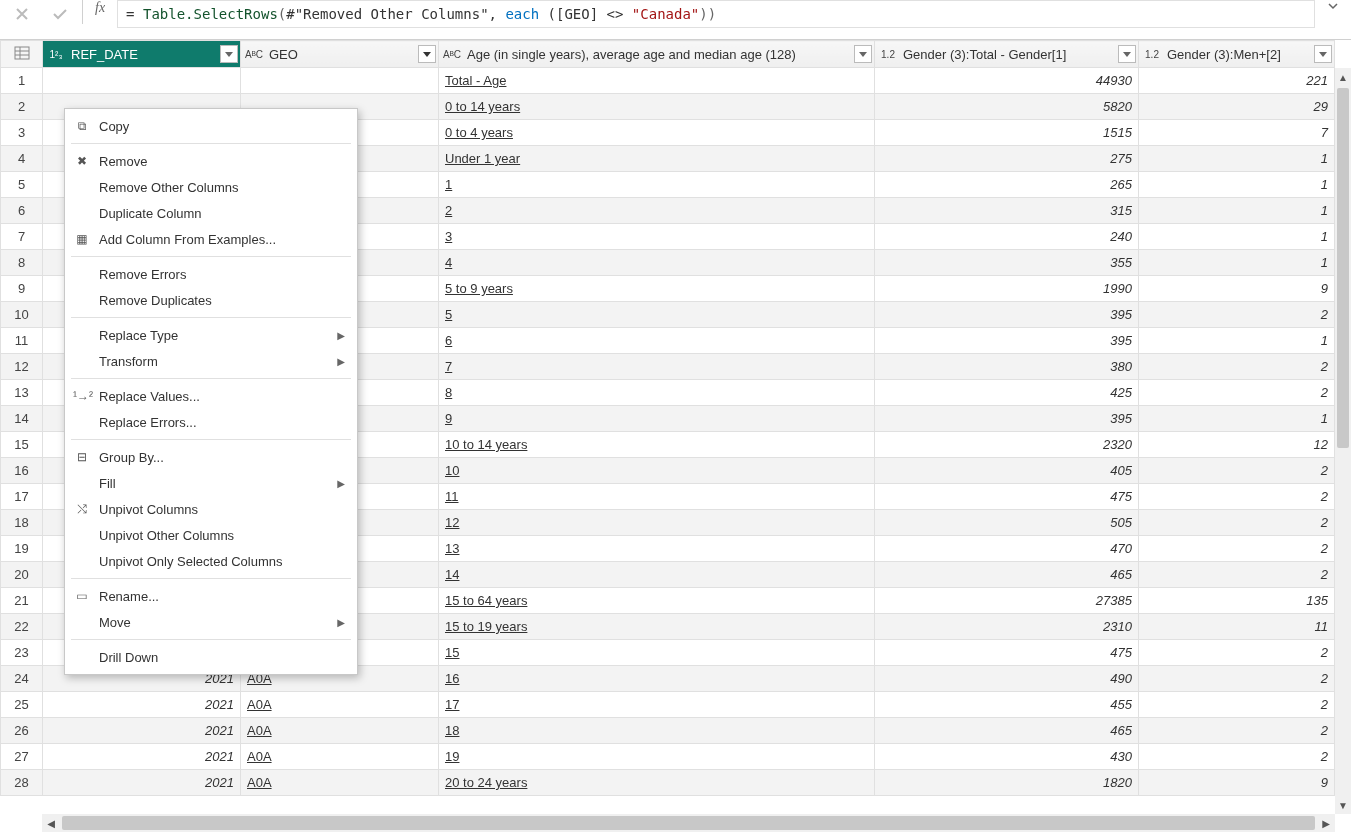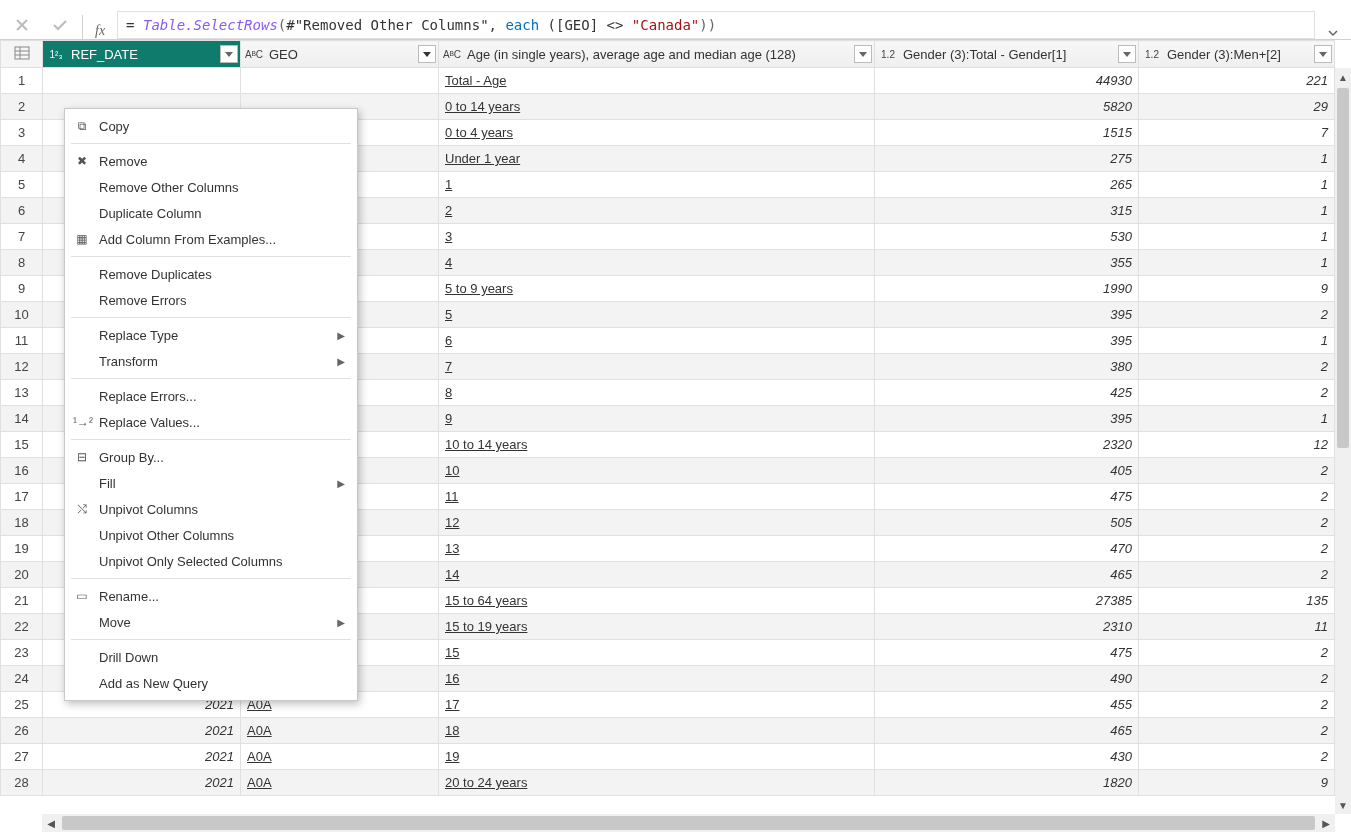--- a/index.html
+++ b/index.html
@@ -6,21 +6,21 @@
   body {
     margin: 0;
     font-family: "Segoe UI", Tahoma, sans-serif;
     font-size: 13px;
     color: #333;
     background: #fff;
     overflow: hidden;
   }
   .formula-bar {
     display: flex;
-    align-items: flex-end;
+    align-items: flex-start;
     height: 40px;
     border-bottom: 1px solid #d0d0d0;
     padding: 0 6px;
     gap: 6px;
   }
   .formula-bar .btn {
     width: 32px;
     height: 28px;
     display: flex;
     align-items: center;
@@ -45,21 +45,21 @@
     font-size: 14px;
     color: #333;
     padding: 4px 8px;
     border: 1px solid #e0e0e0;
     background: #fff;
     height: 28px;
     display: flex;
     align-items: center;
     white-space: pre;
   }
-  .tk-fn { color: #8b5cf6; font-style: italic; }
+  .tk-fn { color: #14532d; }
   .tk-paren { color: #666; }
   .tk-str { color: #a31515; }
   .tk-kw { color: #0070c0; }
   .expand-btn {
     width: 24px;
     display:flex;
     align-items:center;
     justify-content:center;
     color:#666;
   }
@@ -359,21 +359,21 @@
           <td class="txt"></td>
           <td class="txt">2</td>
           <td class="num">315</td>
           <td class="num">1</td>
         </tr>
         <tr>
           <th class="rownum">7</th>
           <td class="num"></td>
           <td class="txt"></td>
           <td class="txt">3</td>
-          <td class="num">530</td>
+          <td class="num">240</td>
           <td class="num">1</td>
         </tr>
         <tr>
           <th class="rownum">8</th>
           <td class="num"></td>
           <td class="txt"></td>
           <td class="txt">4</td>
           <td class="num">355</td>
           <td class="num">1</td>
         </tr>
@@ -555,42 +555,42 @@
       </div>
       <div class="ctx-item">
         <span>Duplicate Column</span>
       </div>
       <div class="ctx-item">
         <span class="ico">▦</span>
         <span>Add Column From Examples...</span>
       </div>
       <div class="ctx-sep"></div>
       <div class="ctx-item">
+        <span>Remove Errors</span>
+      </div>
+      <div class="ctx-item">
         <span>Remove Duplicates</span>
-      </div>
-      <div class="ctx-item">
-        <span>Remove Errors</span>
       </div>
       <div class="ctx-sep"></div>
       <div class="ctx-item">
         <span>Replace Type</span>
         <span class="arrow">▶</span>
       </div>
       <div class="ctx-item">
         <span>Transform</span>
         <span class="arrow">▶</span>
       </div>
       <div class="ctx-sep"></div>
       <div class="ctx-item">
-        <span>Replace Errors...</span>
-      </div>
-      <div class="ctx-item">
         <span class="ico">¹→²</span>
         <span>Replace Values...</span>
       </div>
+      <div class="ctx-item">
+        <span>Replace Errors...</span>
+      </div>
       <div class="ctx-sep"></div>
       <div class="ctx-item">
         <span class="ico">⊟</span>
         <span>Group By...</span>
       </div>
       <div class="ctx-item">
         <span>Fill</span>
         <span class="arrow">▶</span>
       </div>
       <div class="ctx-item">
@@ -608,23 +608,20 @@
         <span class="ico">▭</span>
         <span>Rename...</span>
       </div>
       <div class="ctx-item">
         <span>Move</span>
         <span class="arrow">▶</span>
       </div>
       <div class="ctx-sep"></div>
       <div class="ctx-item">
         <span>Drill Down</span>
-      </div>
-      <div class="ctx-item">
-        <span>Add as New Query</span>
       </div>
     </div>
 
   <div class="vscroll">
     <div class="up">▲</div>
     <div class="thumb"></div>
     <div class="down" style="position:absolute;bottom:0;left:0;right:0">▼</div>
   </div>
   <div class="hscroll">
     <div class="l">◀</div>

